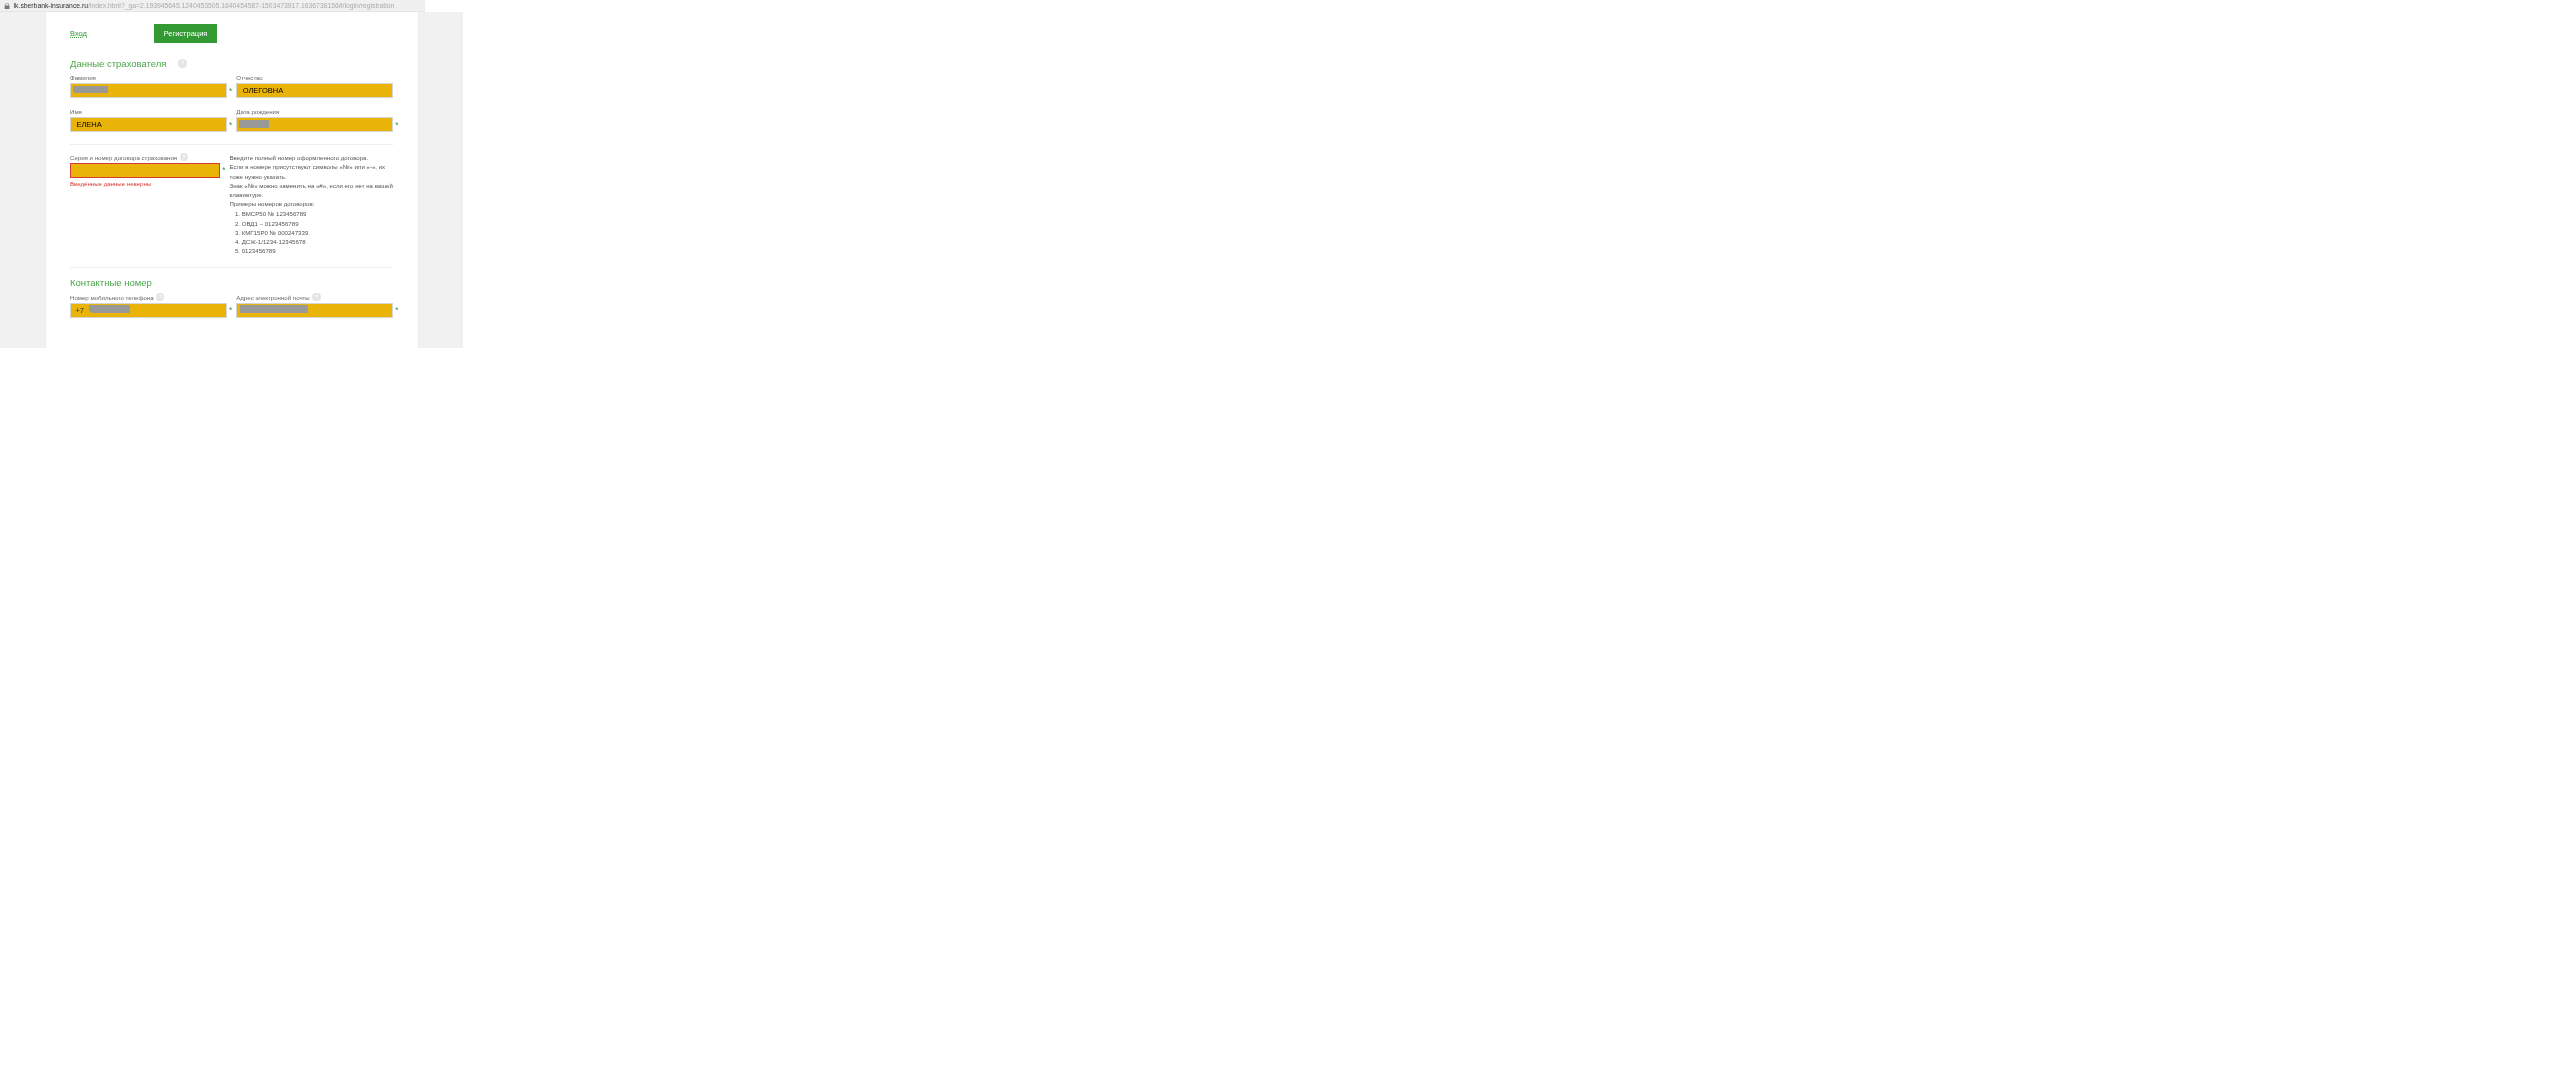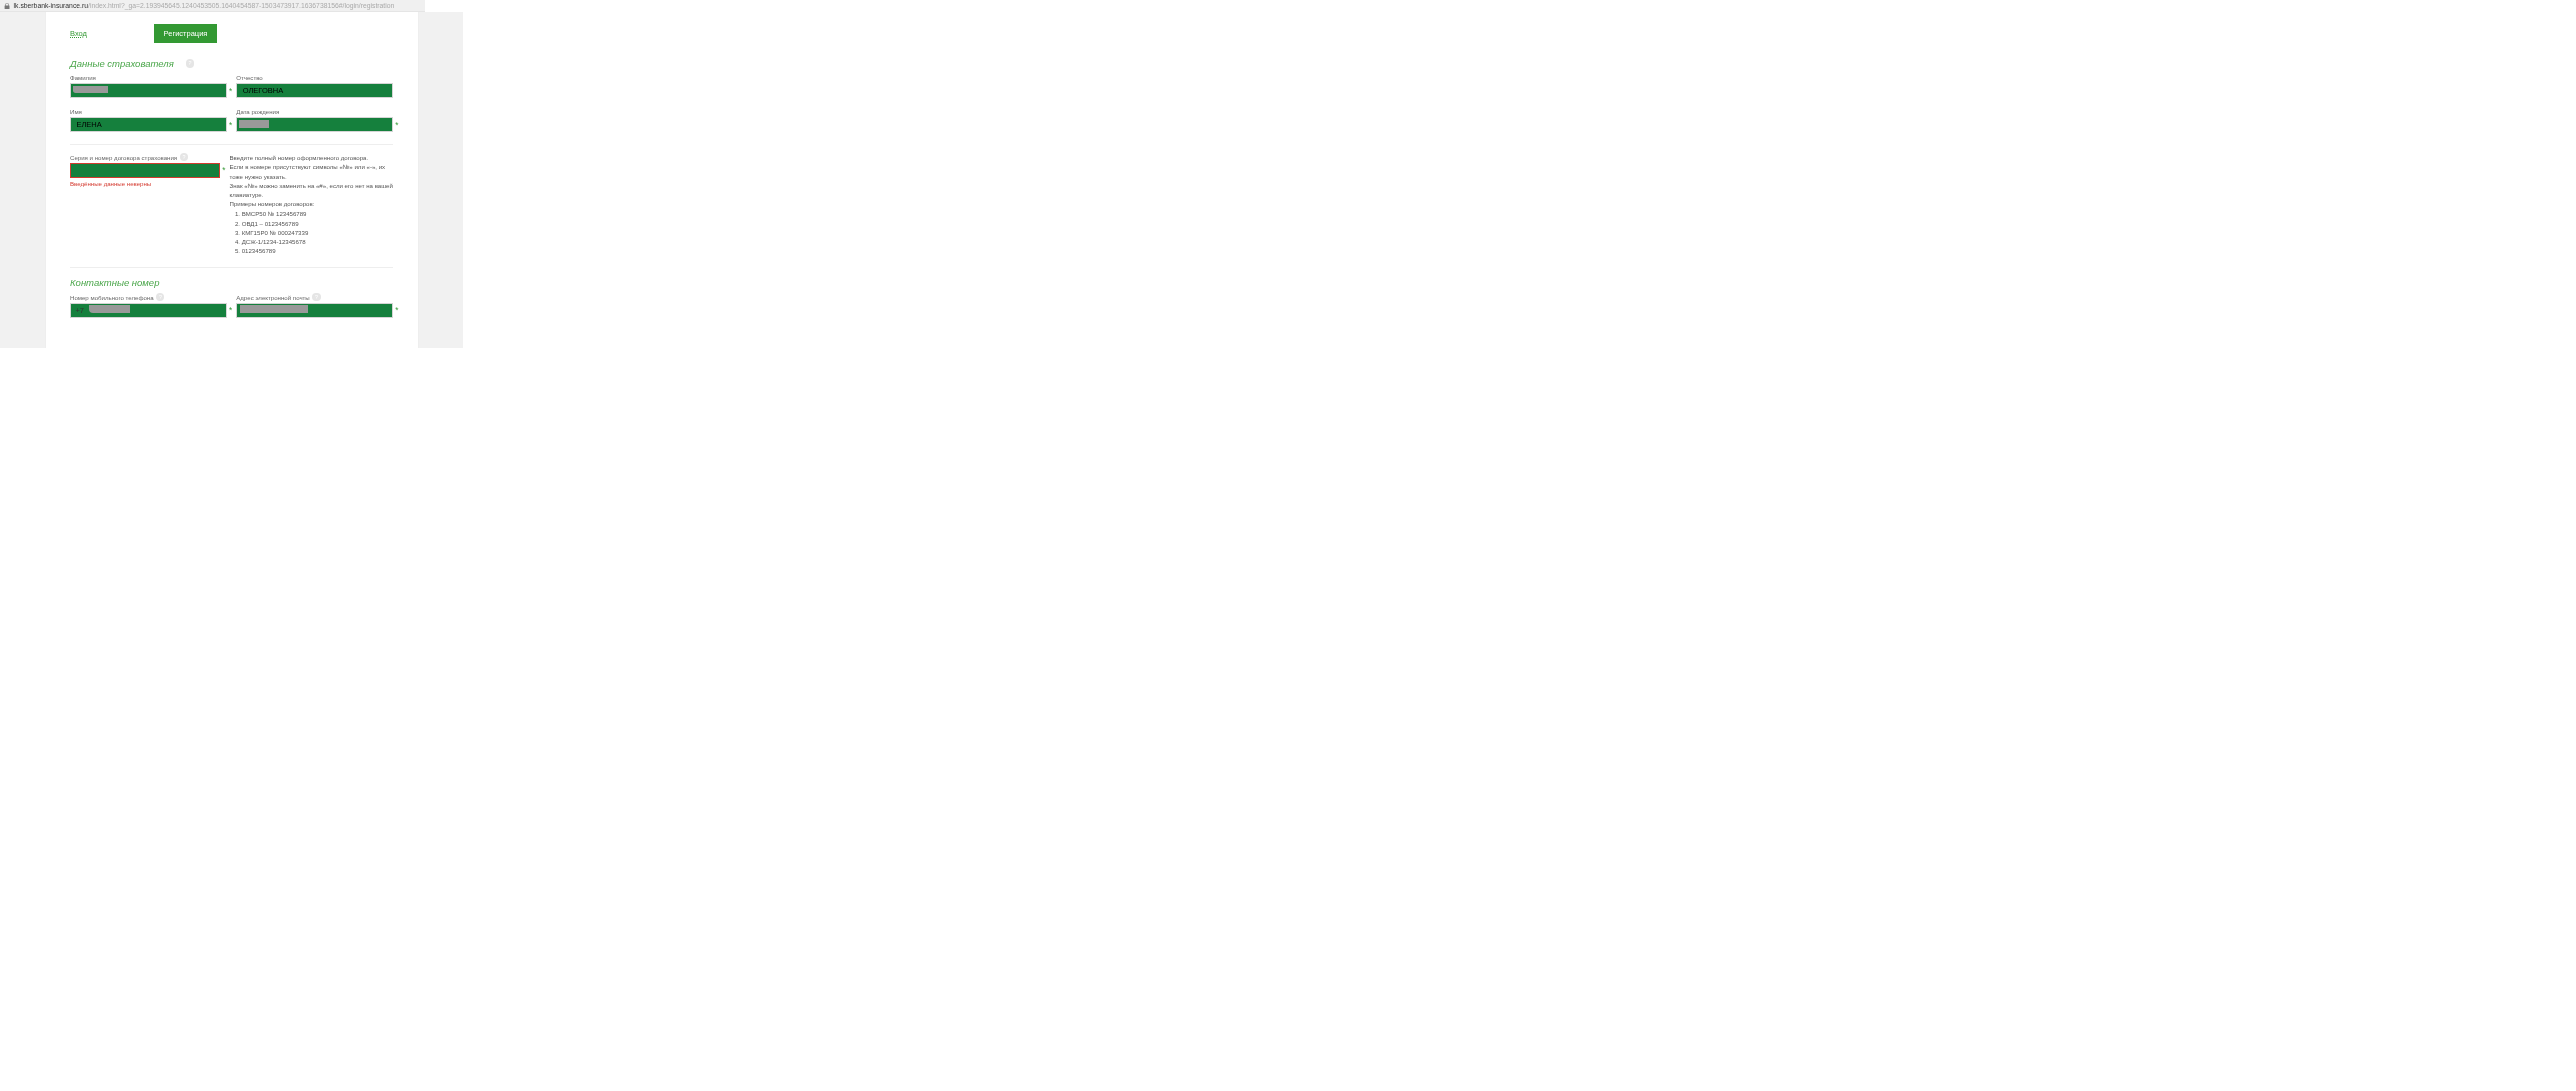--- a/index.html
+++ b/index.html
@@ -62,21 +62,20 @@
       cursor: pointer;
     }
     .section-title {
       color: #4aa64a;
       font-size: 9.5px;
       font-weight: normal;
       margin-bottom: 5.4px;
       display: flex;
       align-items: center;
       gap: 12px;
-      font-style: italic;
     }
     .help-icon {
       display: inline-flex;
       width: 8.2px;
       height: 8.2px;
       border-radius: 50%;
       background: #e5e5e5;
       color: #fff;
       font-size: 5.4px;
       align-items: center;
@@ -101,21 +100,21 @@
       display: flex;
       align-items: center;
       gap: 2.7px;
     }
     .text-input {
       width: 100%;
       border: 0.7px solid #d5d5d5;
       padding: 3.4px 5.4px;
       font-size: 7.5px;
       height: 15px;
-      background: #15803d;
+      background: #eab308;
     }
     .text-input.error-input {
       border: 0.7px solid #d43a2f;
     }
     .text-input.with-prefix {
       padding-left: 17.7px;
     }
     .phone-prefix {
       position: absolute;
       left: 5.4px;

